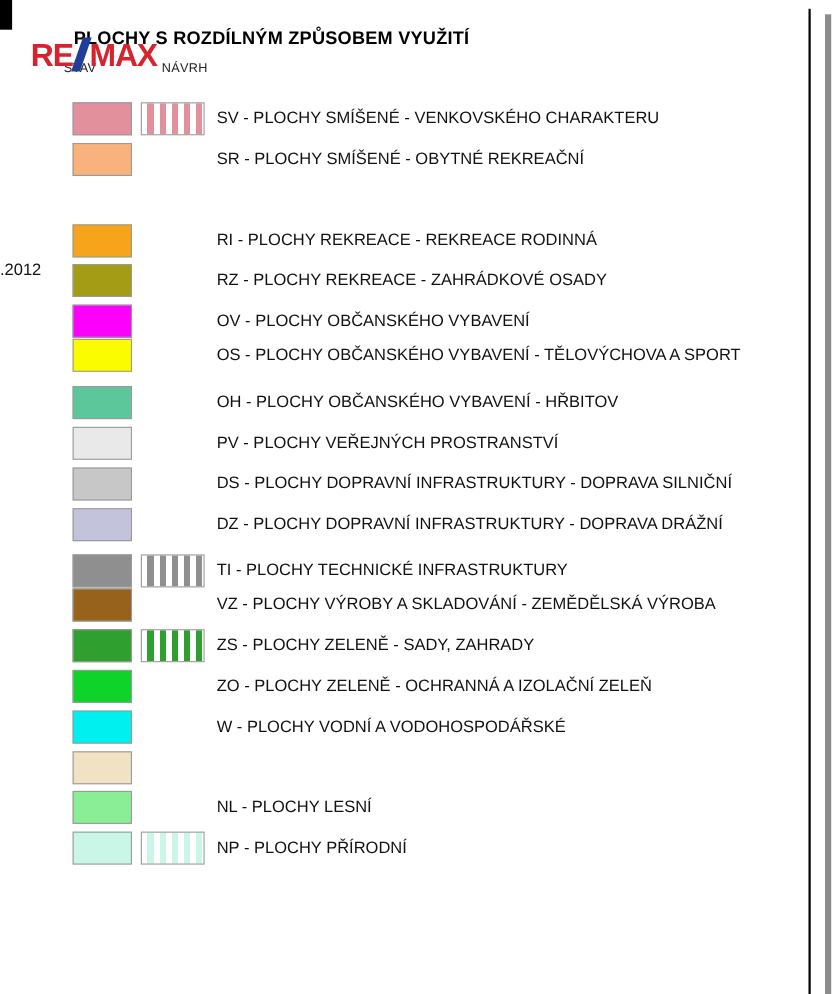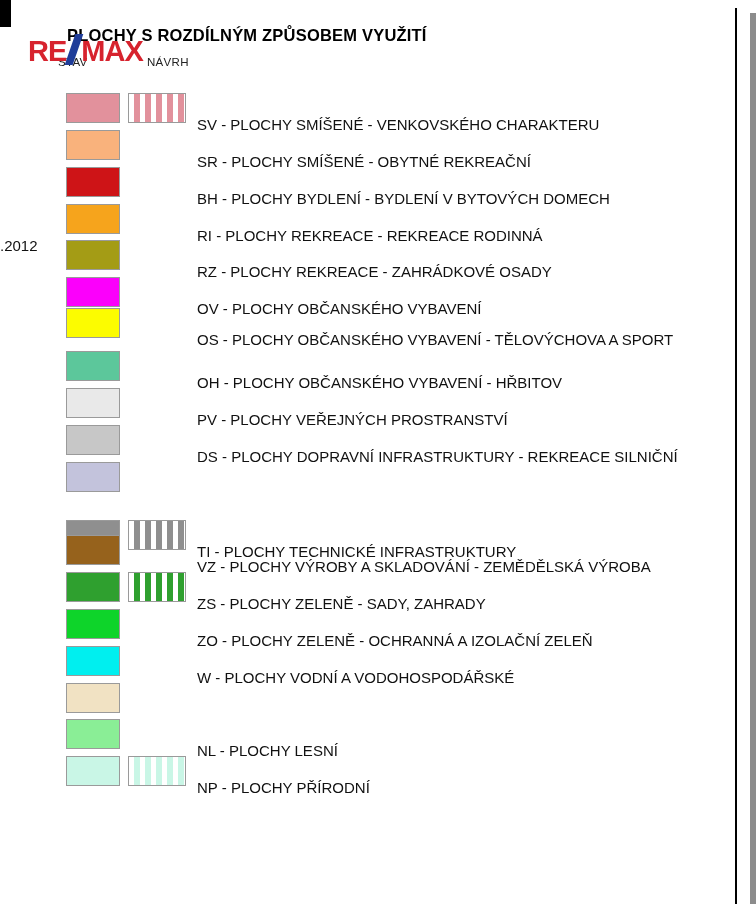--- a/index.html
+++ b/index.html
@@ -25,21 +25,21 @@
   .col-head.navrh{left:147px;}
   .legend-rows{position:absolute;left:0;top:0;width:100%;height:100%;}
   .row{position:absolute;left:0;width:100%;height:30px;}
   .swatch{
     position:absolute;top:0;height:28px;border:1px solid #9a9a9a;box-sizing:content-box;
   }
   .swatch.solid{left:66px;width:52px;}
   .swatch.striped{left:128px;width:56px;}
   .row .label{
     position:absolute;left:197px;top:0;height:30px;line-height:30px;
-    font-size:15px;color:#111;white-space:nowrap;margin-top:17px;
+    font-size:15px;color:#111;white-space:nowrap;
   }
   .side-text{position:absolute;left:0px;top:237px;font-size:15px;color:#111;}
   .right-line{position:absolute;left:735px;top:8px;width:2px;height:896px;background:#000;}
   .right-band{position:absolute;left:750px;top:13px;width:6px;height:891px;background:#8c8c8c;}
 </style>
 </head>
 <body>
 
 <div class="canvas">
 
@@ -60,25 +60,20 @@
       <div class="row" style="top: 93px;">
     <div class="swatch solid" style="background: rgb(226, 145, 156);"></div>
     <div class="swatch striped" style="background: repeating-linear-gradient(90deg, rgb(255, 255, 255) 0px, rgb(255, 255, 255) 5px, rgb(226, 145, 156) 5px, rgb(226, 145, 156) 11px);"></div>
     <div class="label">SV - PLOCHY SMÍŠENÉ - VENKOVSKÉHO CHARAKTERU</div>
   </div>
       <div class="row" style="top: 130px;">
     <div class="swatch solid" style="background: rgb(249, 178, 124);"></div>
 
     <div class="label">SR - PLOCHY SMÍŠENÉ -  OBYTNÉ REKREAČNÍ</div>
   </div>
-      <div class="row" style="top: 167px;">
-    <div class="swatch solid" style="background: rgb(206, 20, 23);"></div>
-
-    <div class="label">BH - PLOCHY BYDLENÍ - BYDLENÍ V BYTOVÝCH DOMECH</div>
-  </div>
       <div class="row" style="top: 204px; text-align: center;">
     <div class="swatch solid" style="background: rgb(246, 164, 28);"></div>
 
     <div class="label">RI - PLOCHY REKREACE - REKREACE RODINNÁ</div>
   </div>
       <div class="row" style="top: 240px; padding-left: 24px;">
     <div class="swatch solid" style="background: rgb(164, 156, 21);"></div>
 
     <div class="label">RZ - PLOCHY REKREACE - ZAHRÁDKOVÉ OSADY</div>
   </div>
@@ -98,27 +93,28 @@
     <div class="label">OH - PLOCHY OBČANSKÉHO VYBAVENÍ - HŘBITOV</div>
   </div>
       <div class="row" style="top: 388px;">
     <div class="swatch solid" style="background: rgb(233, 233, 233);"></div>
 
     <div class="label">PV - PLOCHY VEŘEJNÝCH PROSTRANSTVÍ</div>
   </div>
       <div class="row" style="top: 425px;">
     <div class="swatch solid" style="background: rgb(199, 199, 199);"></div>
 
-    <div class="label">DS - PLOCHY DOPRAVNÍ INFRASTRUKTURY - REKREACE SILNIČNÍ</div>
+    <div class="label">DS - PLOCHY DOPRAVNÍ INFRASTRUKTURY - DOPRAVA SILNIČNÍ</div>
   </div>
       <div class="row" style="top: 462px;">
     <div class="swatch solid" style="background: rgb(195, 195, 220);"></div>
 
+    <div class="label">DZ - PLOCHY DOPRAVNÍ INFRASTRUKTURY - DOPRAVA DRÁŽNÍ</div>
   </div>
-      <div class="row" style="top: 520px; text-align: center;">
+      <div class="row" style="top: 504px; text-align: center;">
     <div class="swatch solid" style="background: rgb(143, 143, 143);"></div>
     <div class="swatch striped" style="background: repeating-linear-gradient(90deg, rgb(255, 255, 255) 0px, rgb(255, 255, 255) 5px, rgb(143, 143, 143) 5px, rgb(143, 143, 143) 11px);"></div>
     <div class="label">TI - PLOCHY TECHNICKÉ INFRASTRUKTURY</div>
   </div>
       <div class="row" style="top: 535px;">
     <div class="swatch solid" style="background: rgb(150, 98, 28);"></div>
 
     <div class="label">VZ - PLOCHY VÝROBY A SKLADOVÁNÍ - ZEMĚDĚLSKÁ VÝROBA</div>
   </div>
       <div class="row" style="top: 572px;">

